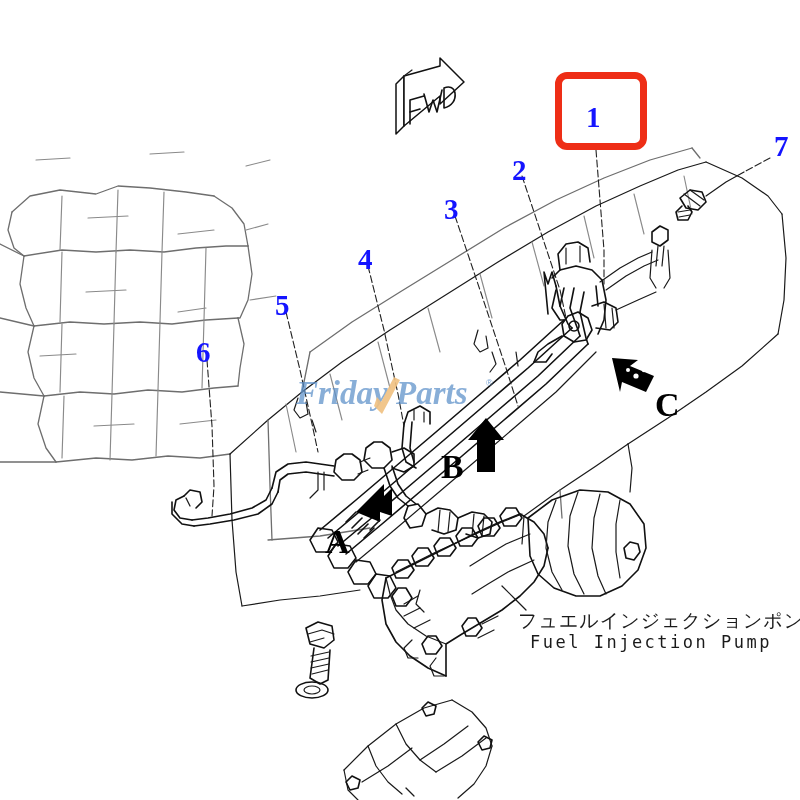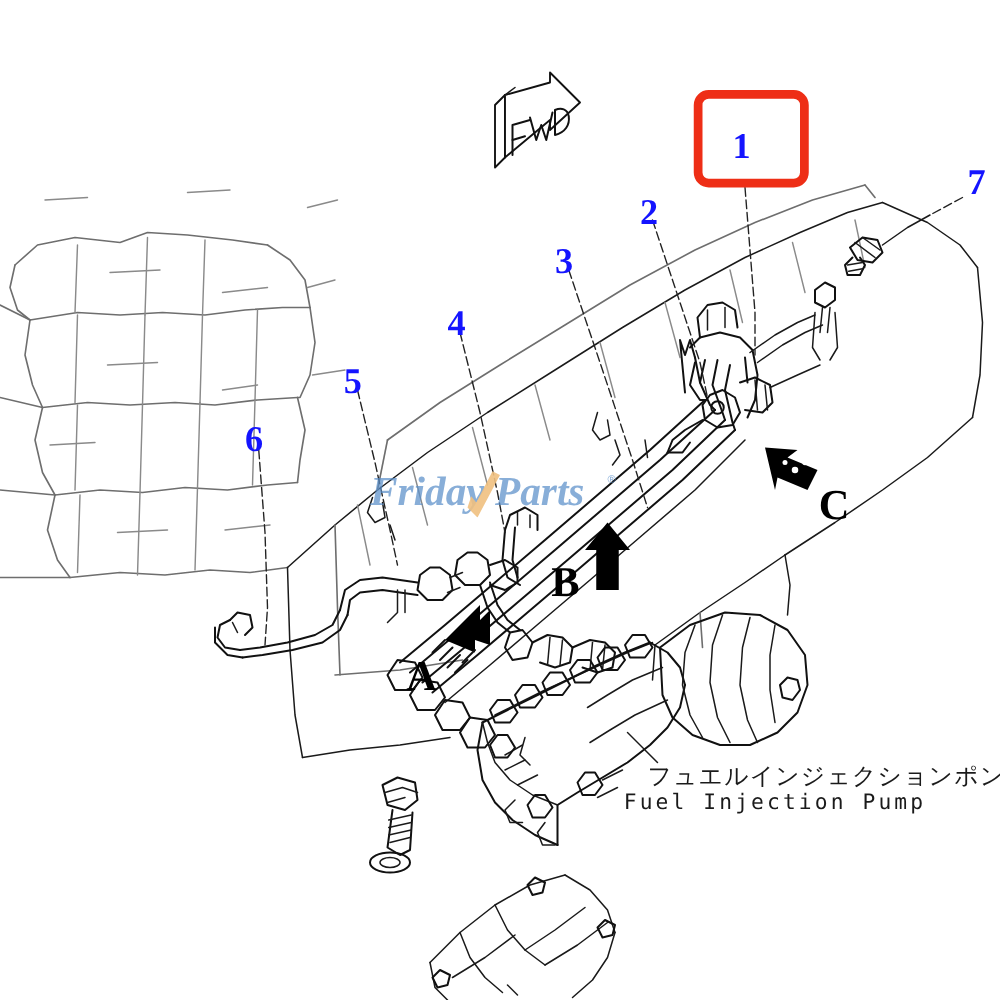--- a/index.html
+++ b/index.html
@@ -429,21 +429,21 @@
   <div class="callout-num" style="left:358px; top:245px;">4</div>
   <div class="callout-num" style="left:275px; top:291px;">5</div>
   <div class="callout-num" style="left:196px; top:338px;">6</div>
   <div class="callout-num" style="left:774px; top:132px;">7</div>
 
   <div class="callout-letter" style="left:325px; top:525px;">A</div>
   <div class="callout-letter" style="left:441px; top:450px;">B</div>
   <div class="callout-letter" style="left:655px; top:388px;">C</div>
 
   <div class="label-jp" style="left:518px; top:608px;">フュエルインジェクションポンプ</div>
-  <div class="label-en" style="left:499px; top:632px;">Fuel Injection Pump</div>
+  <div class="label-en" style="left:530px; top:632px;">Fuel Injection Pump</div>
 
   <svg id="watermark" viewBox="0 0 210 40">
     <text class="wm-text" x="0" y="30">Friday</text>
     <path class="wm-check" d="M78,32 L86,40 L104,6 L98,3 L85,28 L81,23 Z"></path>
     <text class="wm-text" x="100" y="30">Parts</text>
     <text class="wm-reg" x="190" y="12">®</text>
   </svg>
 
 </div>
 

